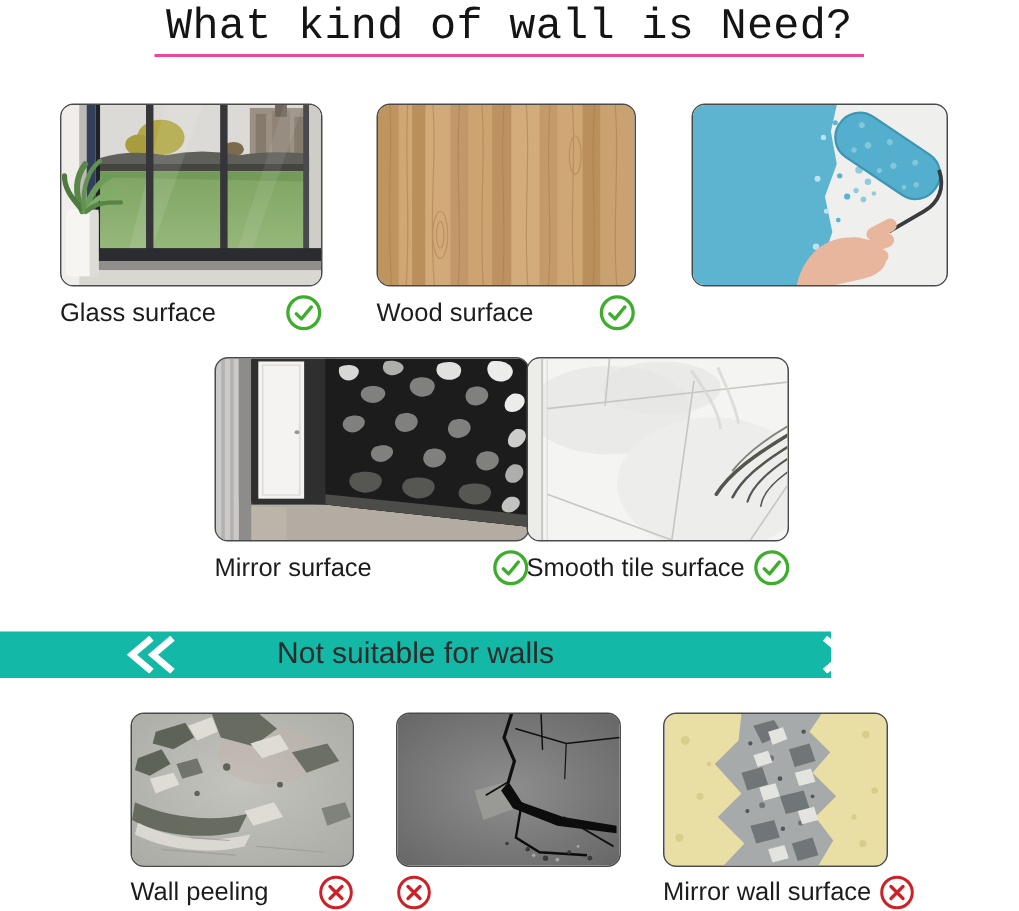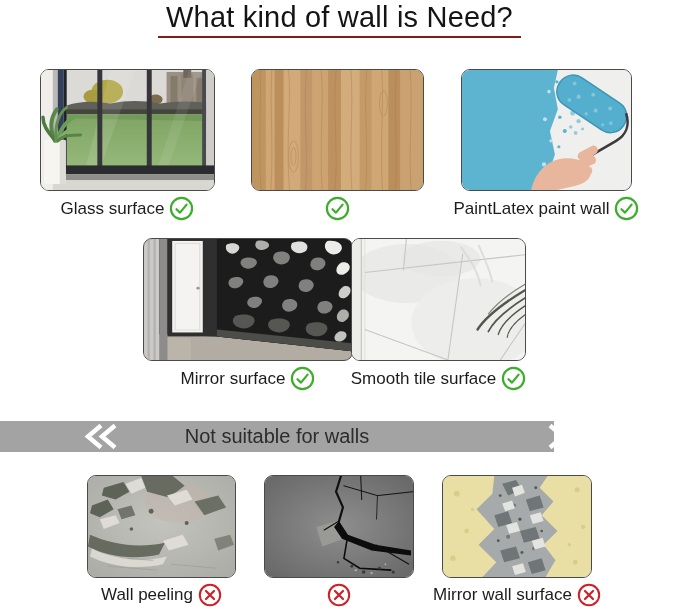--- a/index.html
+++ b/index.html
@@ -1,28 +1,28 @@
 <!DOCTYPE html>
 <html><head>
 <meta charset="utf-8">
 <style>
   html,body{margin:0;padding:0;background:#fff;}
   .stage{position:relative;width:679px;height:607px;background:#ffffff;
          font-family:"Liberation Sans",sans-serif;overflow:hidden;}
   .title-wrap{position:absolute;top:0;left:0;width:100%;text-align:center;}
   .title{display:inline-block;font-size:29px;font-weight:400;color:#141414;
-         border-bottom:2px solid #7f1d1d;padding:1px 8px 2px;letter-spacing:.2px;}
+         border-bottom:2px solid #ec4899;padding:1px 8px 2px;letter-spacing:.2px;font-family:Liberation Mono, monospace;}
   .card{position:absolute;margin:0;}
   .photo{width:100%;border-radius:9px;overflow:hidden;border:1px solid #4a4a4a;
          box-sizing:border-box;background:#ddd;}
   .photo svg{display:block;width:100%;height:100%;}
-  .cap{display:flex;align-items:center;justify-content:center;gap:5px;margin-top:5px;}
+  .cap{display:flex;align-items:center;justify-content:space-between;gap:5px;margin-top:5px;}
   .cap-label{font-size:17px;color:#1c1c1c;white-space:nowrap;}
   .mark svg{display:block;}
-  .banner{position:absolute;left:0;top:421px;width:554px;height:31px;background:#a3a3a3;}
+  .banner{position:absolute;left:0;top:421px;width:554px;height:31px;background:#14b8a6;}
   .banner-text{position:absolute;left:0;top:0;width:100%;text-align:center;
                line-height:31px;font-size:20px;color:#2c2c2c;}
   .chev{position:absolute;top:3px;}
   .chev-left{left:84px;}
   .chev-right{left:541px;}
 </style>
 </head>
 <body>
 
 <div class="stage">
@@ -122,20 +122,21 @@
           <path d="M131 0 C 134 30 129 72 132 122"></path>
             <path d="M146 0 C 143 45 148 88 145 122"></path>
           <path d="M160 0 C 163 38 158 80 161 122"></path>
           <ellipse cx="42" cy="88" rx="5" ry="16"></ellipse>
             <ellipse cx="42" cy="88" rx="2.5" ry="9"></ellipse>
           <ellipse cx="133" cy="34" rx="4" ry="13"></ellipse>
         </g>
       </svg>
     </div>
     <figcaption class="cap">
+      <span class="cap-label">Wood surface</span>
       <span class="mark">
         <svg width="25" height="25" viewBox="0 0 25 25">
             <circle cx="12.5" cy="12.5" r="10.6" fill="#fff" stroke="#3cae2b" stroke-width="2.2"></circle>
             <path d="M7.5 13.2 L11 16.6 L17.6 8.6" fill="none" stroke="#3cae2b" stroke-width="2.2" stroke-linecap="round" stroke-linejoin="round"></path>
           </svg>
       </span>
     </figcaption>
   </figure>
 
   <figure class="card" style="left:461px;top:69px;width:171px;">
@@ -182,29 +183,20 @@
         </g>
         <path d="M166 44 C 170 56 166 66 156 72 L 132 86" fill="none" stroke="#3a3b3f" stroke-width="2.6"></path>
         <g fill="#e7b69c">
           <path d="M70 122 C 74 104 86 92 102 90 C 116 88 128 94 130 102 C 132 110 124 116 114 118 L 96 122 Z"></path>
           <rect x="116" y="80" width="22" height="9" rx="4.5" transform="rotate(-28 127 84)"></rect>
           <rect x="112" y="90" width="24" height="9" rx="4.5" transform="rotate(-22 124 94)"></rect>
           <rect x="108" y="100" width="24" height="9" rx="4.5" transform="rotate(-16 120 104)"></rect>
         </g>
       </svg>
     </div>
-    <figcaption class="cap">
-      <span class="cap-label">PaintLatex paint wall</span>
-      <span class="mark">
-        <svg width="25" height="25" viewBox="0 0 25 25">
-            <circle cx="12.5" cy="12.5" r="10.6" fill="#fff" stroke="#3cae2b" stroke-width="2.2"></circle>
-            <path d="M7.5 13.2 L11 16.6 L17.6 8.6" fill="none" stroke="#3cae2b" stroke-width="2.2" stroke-linecap="round" stroke-linejoin="round"></path>
-          </svg>
-      </span>
-    </figcaption>
   </figure>
 
   <figure class="card" style="left:143px;top:238px;width:210px;">
     <div class="photo" style="height:123px;">
       <svg viewBox="0 0 177 123" preserveAspectRatio="none">
         <rect width="177" height="123" fill="#2a2a2a"></rect>
         <path d="M0 96 L62 99 L177 114 L177 123 L0 123 Z" fill="#b2aca2"></path>
         <path d="M0 99 L40 101 L40 123 L0 123 Z" fill="#c0baab" opacity=".6"></path>
         <rect x="0" width="13" height="123" fill="#cbcac8"></rect>
         <rect x="3" width="2" height="123" fill="#b3b2b0"></rect>

